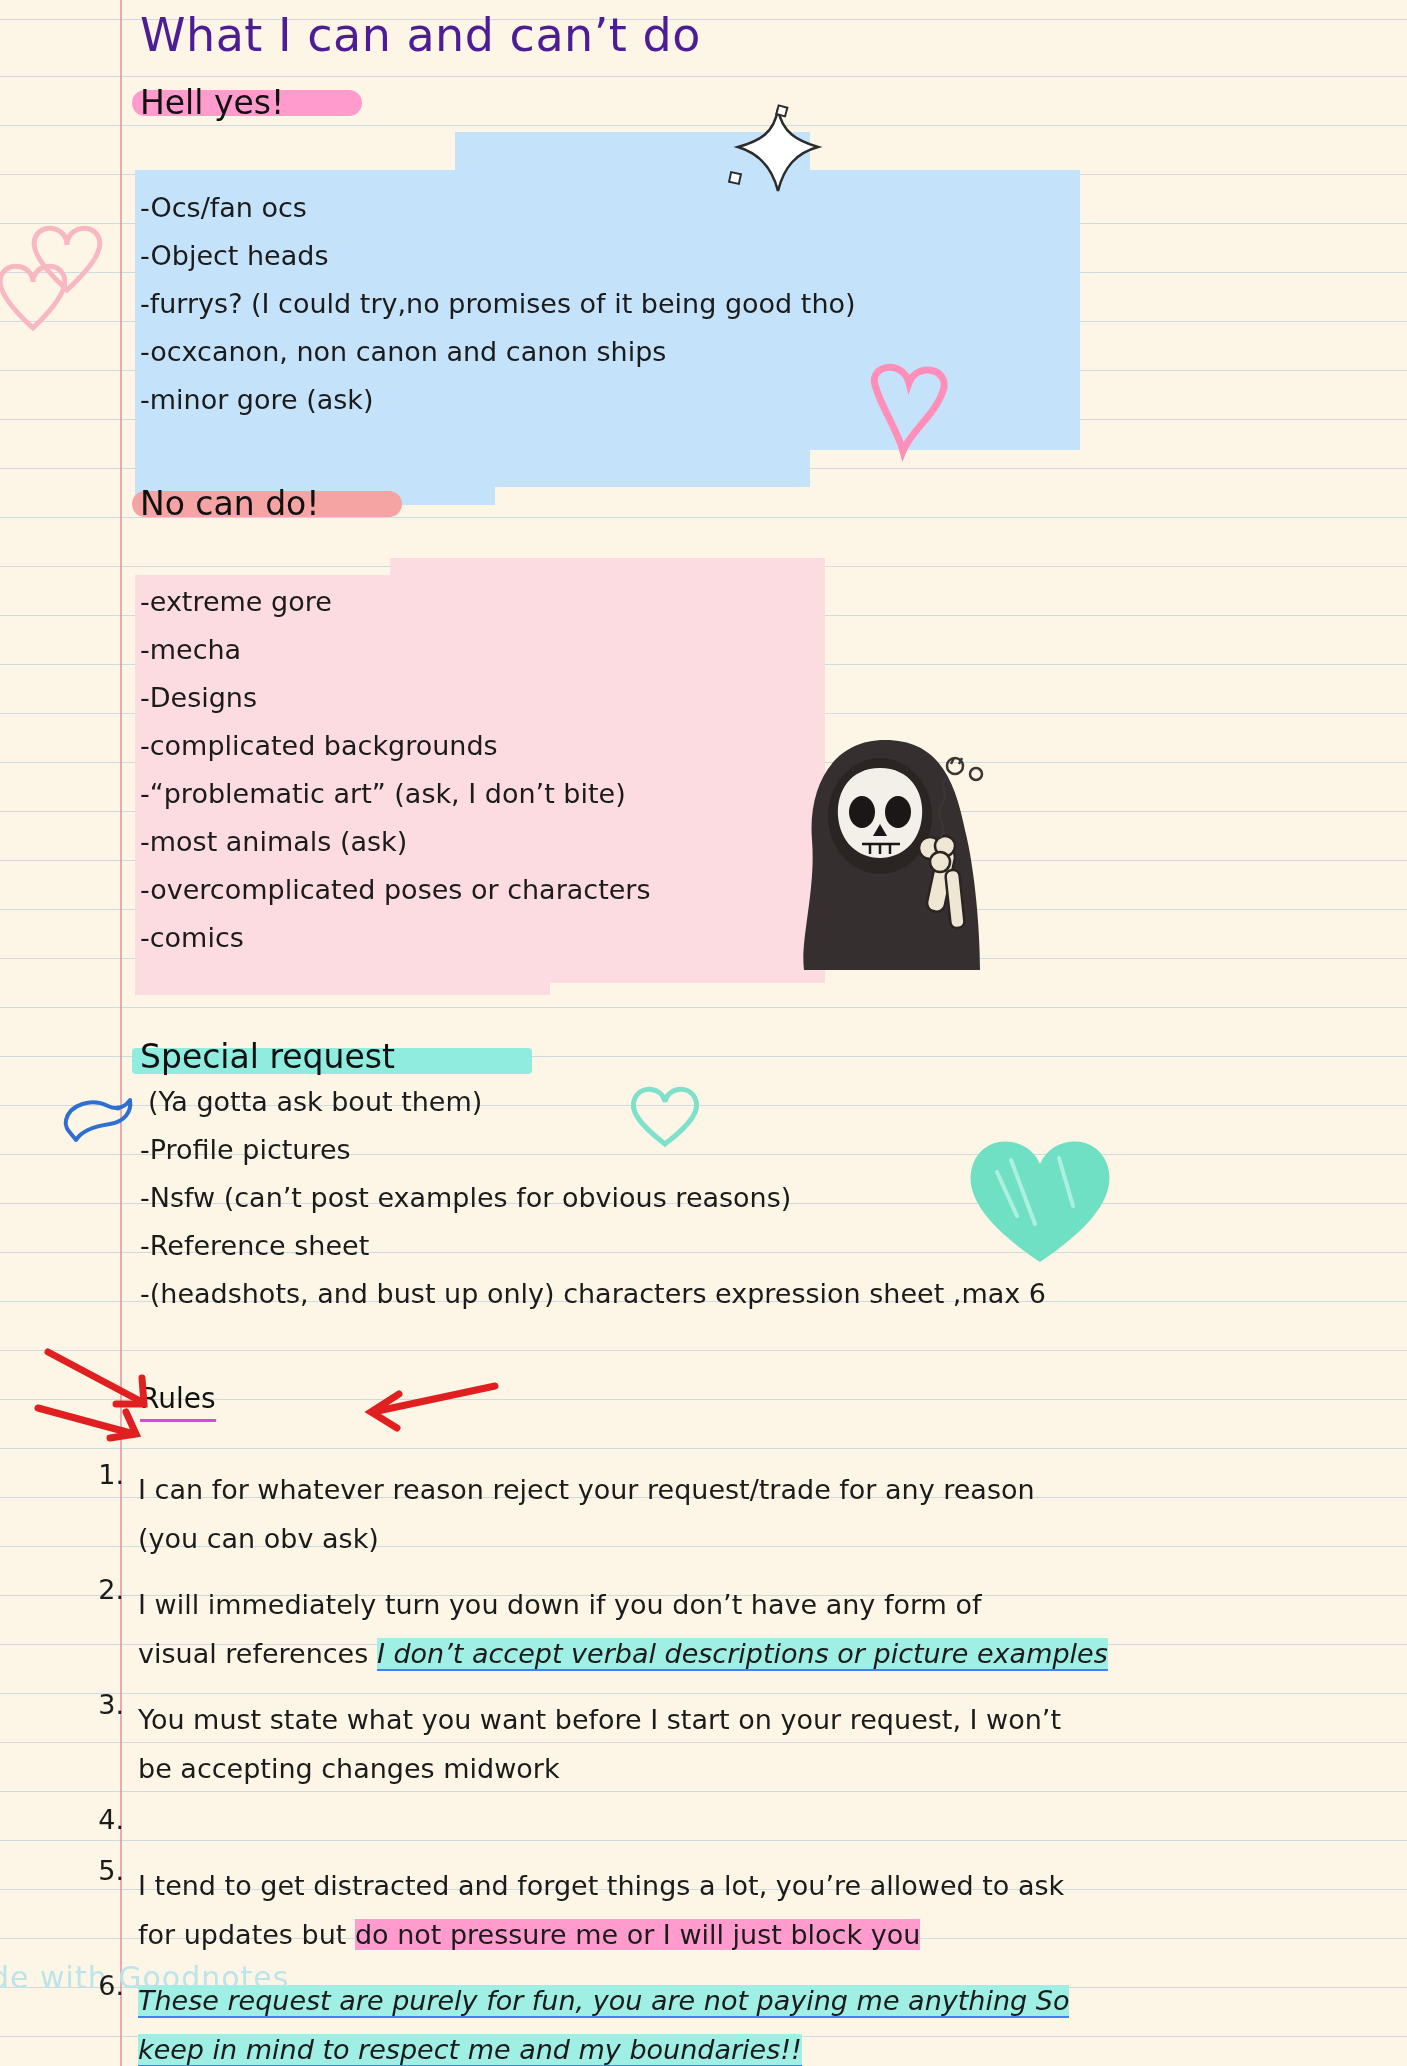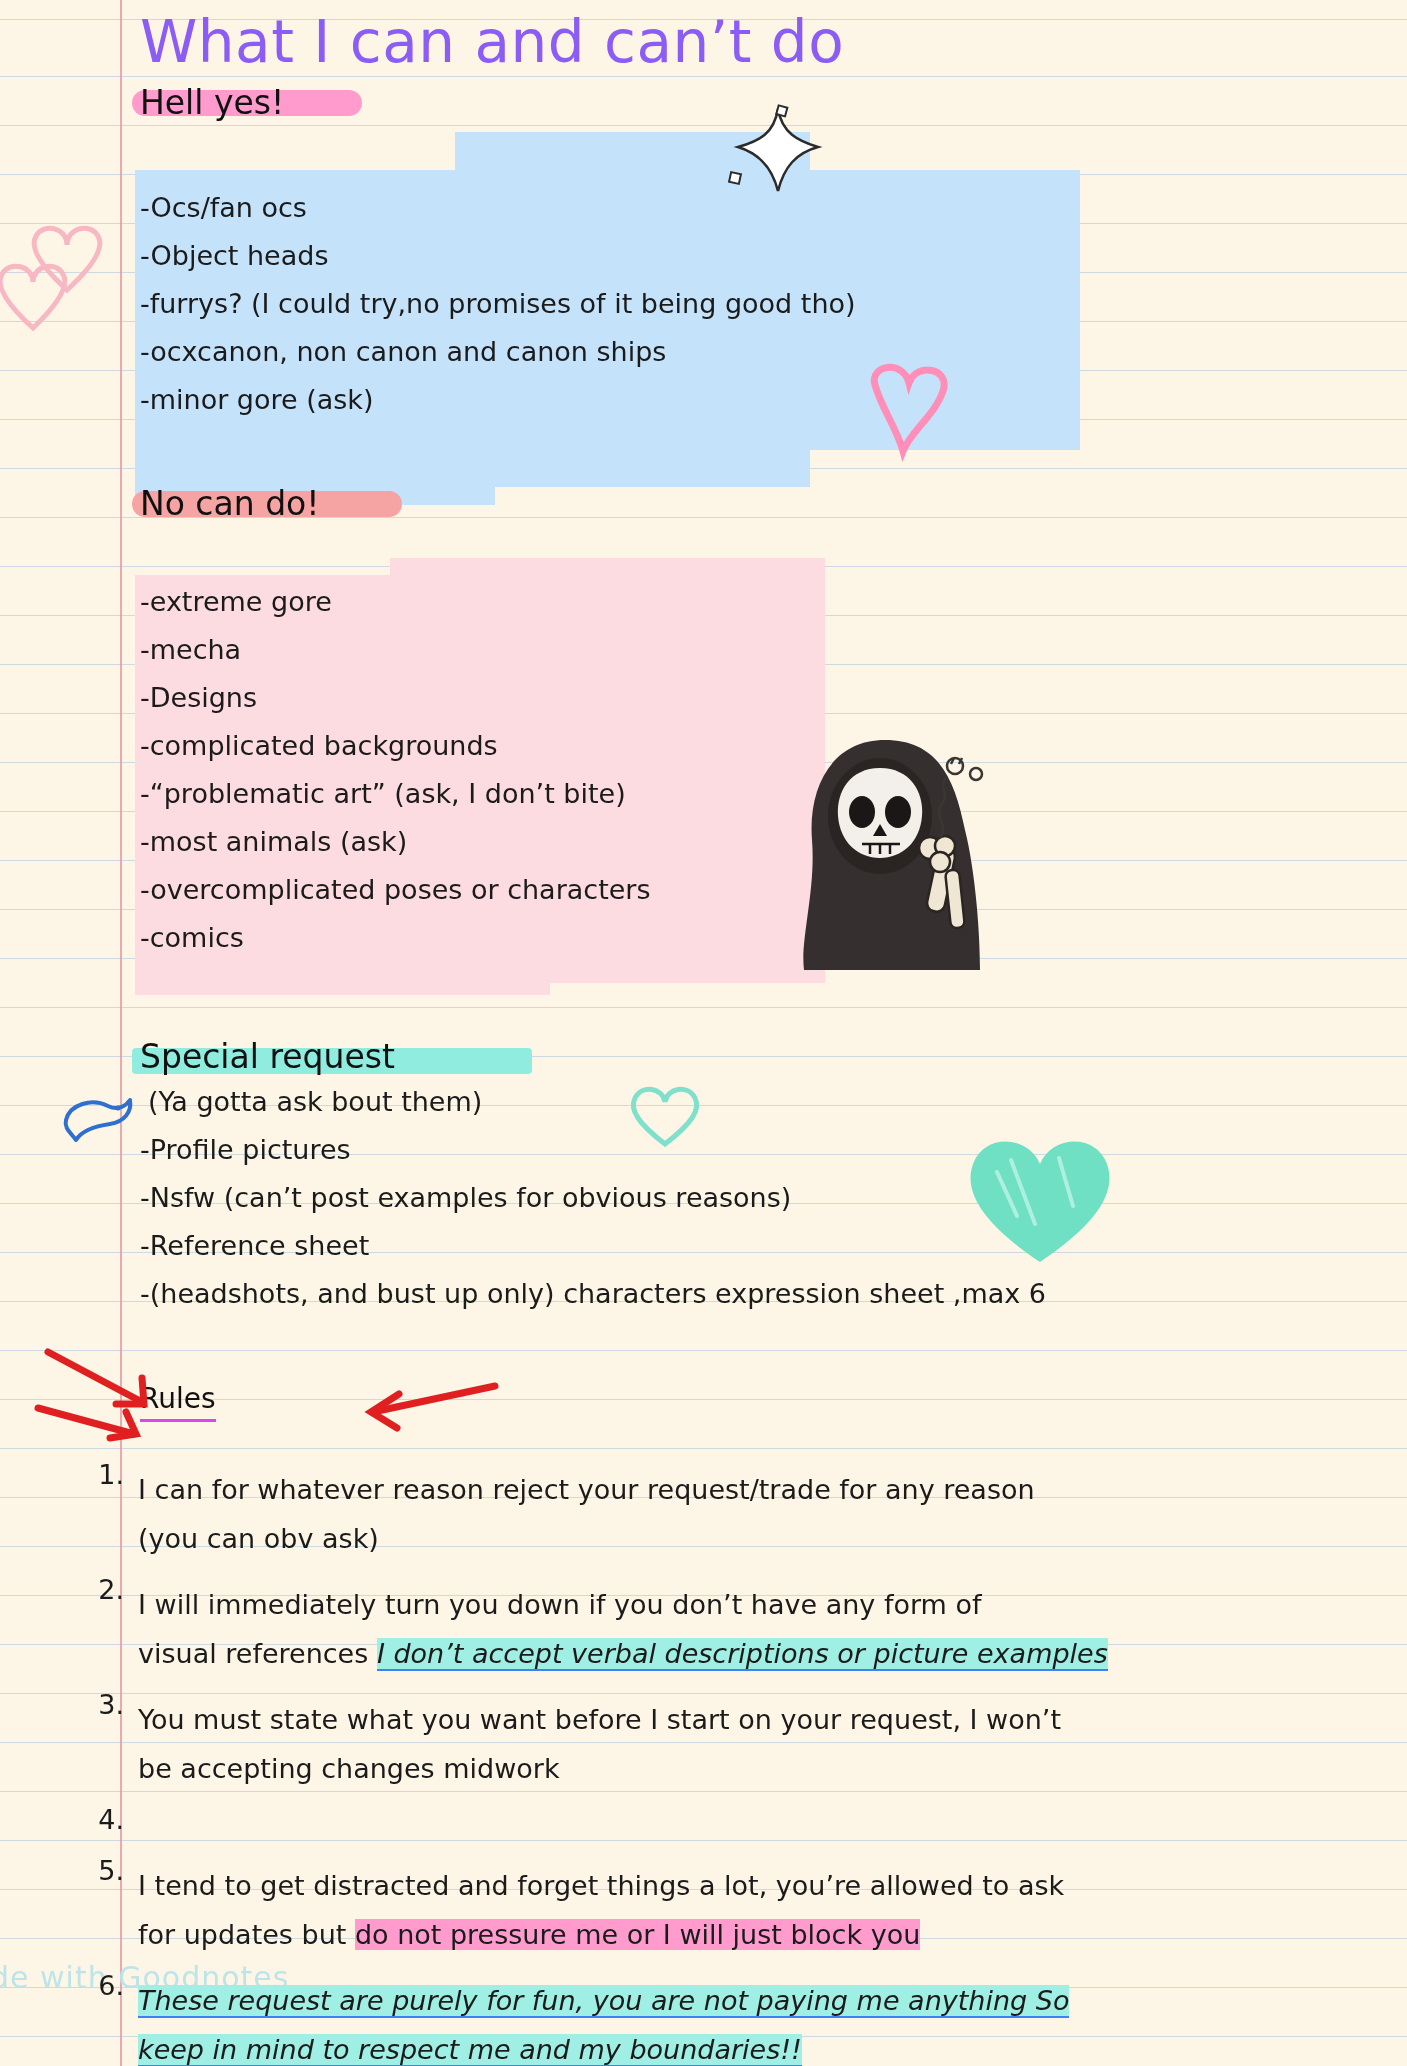--- a/index.html
+++ b/index.html
@@ -21,22 +21,22 @@
   }
   #margin-line{
     position:absolute;left:120px;top:0;width:2px;height:100%;
     background:#e79aa6;opacity:.85;
   }
   
   .hand{font-family:"DejaVu Sans", sans-serif;color:#1c1c1c;}
   .layer{position:absolute;}
   
   #title{
-    left:140px;top:8px;font-size:58px;letter-spacing:.5px;
-    color:#8b5cf6;font-family:"DejaVu Sans", sans-serif;
+    left:140px;top:8px;font-size:46px;letter-spacing:.5px;
+    color:#4c1d95;font-family:"DejaVu Sans", sans-serif;
   }
   
   .sec-head{font-size:33px;color:#111;padding:1px 8px;display:inline-block;text-align:center;}
   #hellyes-wrap{left:132px;top:82px;}
   #hellyes-hl{position:absolute;left:0;top:8px;width:230px;height:26px;background:#ff9ccd;border-radius:13px;z-index:0;}
   #hellyes-txt{position:relative;z-index:1;}
   #nocando-wrap{left:132px;top:483px;}
   #nocando-hl{position:absolute;left:0;top:8px;width:270px;height:26px;background:#f5a3a3;border-radius:13px;z-index:0;}
   #nocando-txt{position:relative;z-index:1;}
   #special-wrap{left:132px;top:1036px;}

